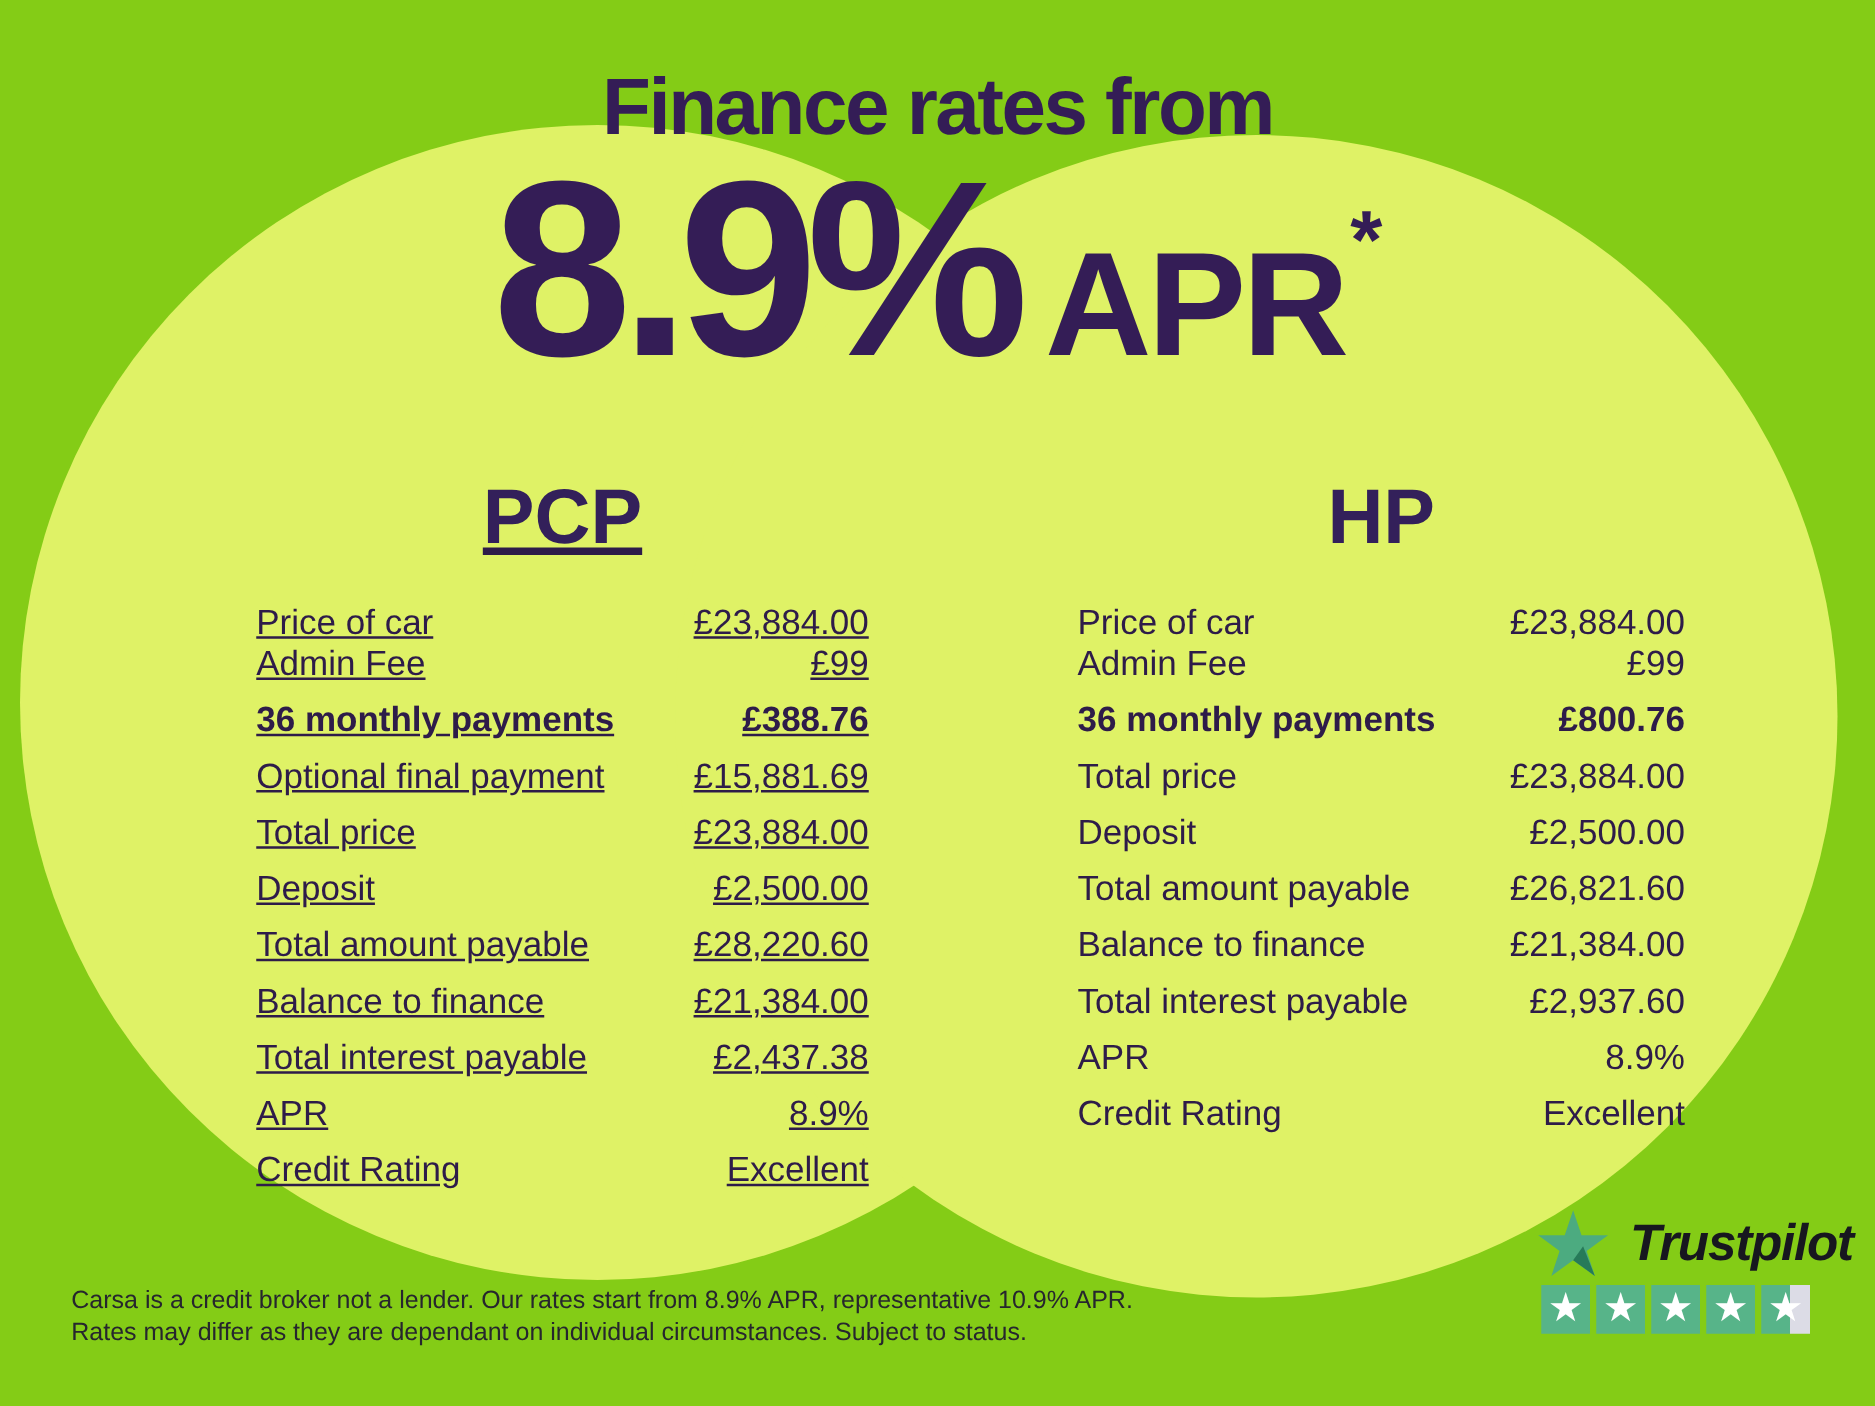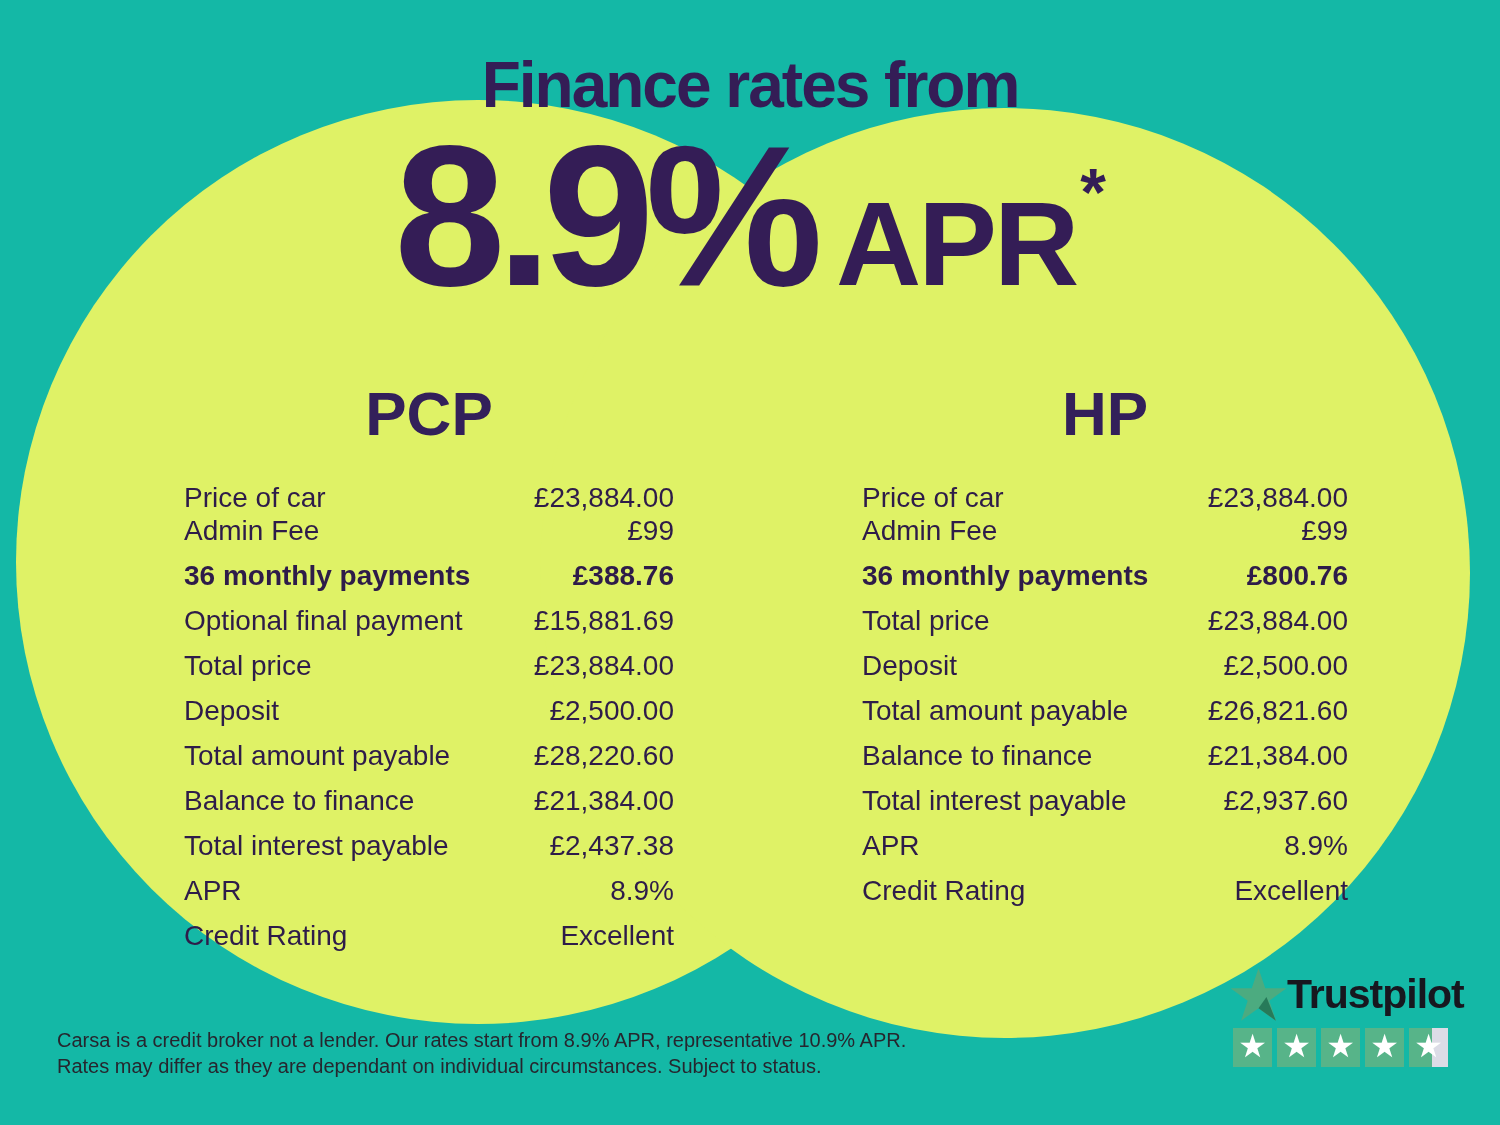--- a/index.html
+++ b/index.html
@@ -1,20 +1,20 @@
 <!DOCTYPE html>
 <html><head>
 <meta charset="utf-8">
 <style>
   html,body { margin:0; padding:0; }
   .canvas {
     position: relative;
     width: 1500px;
     height: 1125px;
-    background: #14b8a6;
+    background: #84cc16;
     overflow: hidden;
     font-family: "Liberation Sans", sans-serif;
     color: #31204f;
   }
   .circle {
     position: absolute;
     border-radius: 50%;
     background: #dff266;
   }
   .circle-left  { left: 16px;  top: 100px; width: 924px; height: 924px; }
@@ -62,21 +62,21 @@
 
   .card { position: absolute; top: 382px; color: #2e1c49; }
   .card h2 {
     margin: 0 0 35px 0;
     font-size: 62px;
     line-height: 64px;
     font-weight: 800;
     text-align: center;
     color: #33205a;
   }
-  .card-pcp { left: 184px; width: 490px; }
+  .card-pcp { left: 205px; width: 490px; text-decoration: underline; }
   .card-hp  { left: 862px; width: 486px; }
   .row {
     display: flex;
     justify-content: space-between;
     align-items: flex-end;
     height: 45px;
     font-size: 28px;
   }
   .row.tight { height: 33px; }
   .row.bold  { font-weight: 700; }
@@ -85,21 +85,21 @@
   .disclaimer {
     position: absolute;
     left: 57px; top: 1027px;
     margin: 0;
     font-size: 20px;
     line-height: 26px;
     color: #26262e;
   }
 
   .trustpilot { position: absolute; left: 1230px; top: 966px; }
-  .tp-logo { display: flex; align-items: center; gap: 0; }
+  .tp-logo { display: flex; align-items: center; gap: 17px; font-style: italic; }
   .tp-star-svg { width: 57px; height: 57px; display: block; }
   .tp-word {
     font-size: 41px;
     font-weight: 700;
     letter-spacing: -1px;
     color: #17171f;
   }
   .tp-stars { display: flex; gap: 5px; margin-top: 5px; margin-left: 3px; }
   .tp-box {
     width: 39px; height: 39px;

